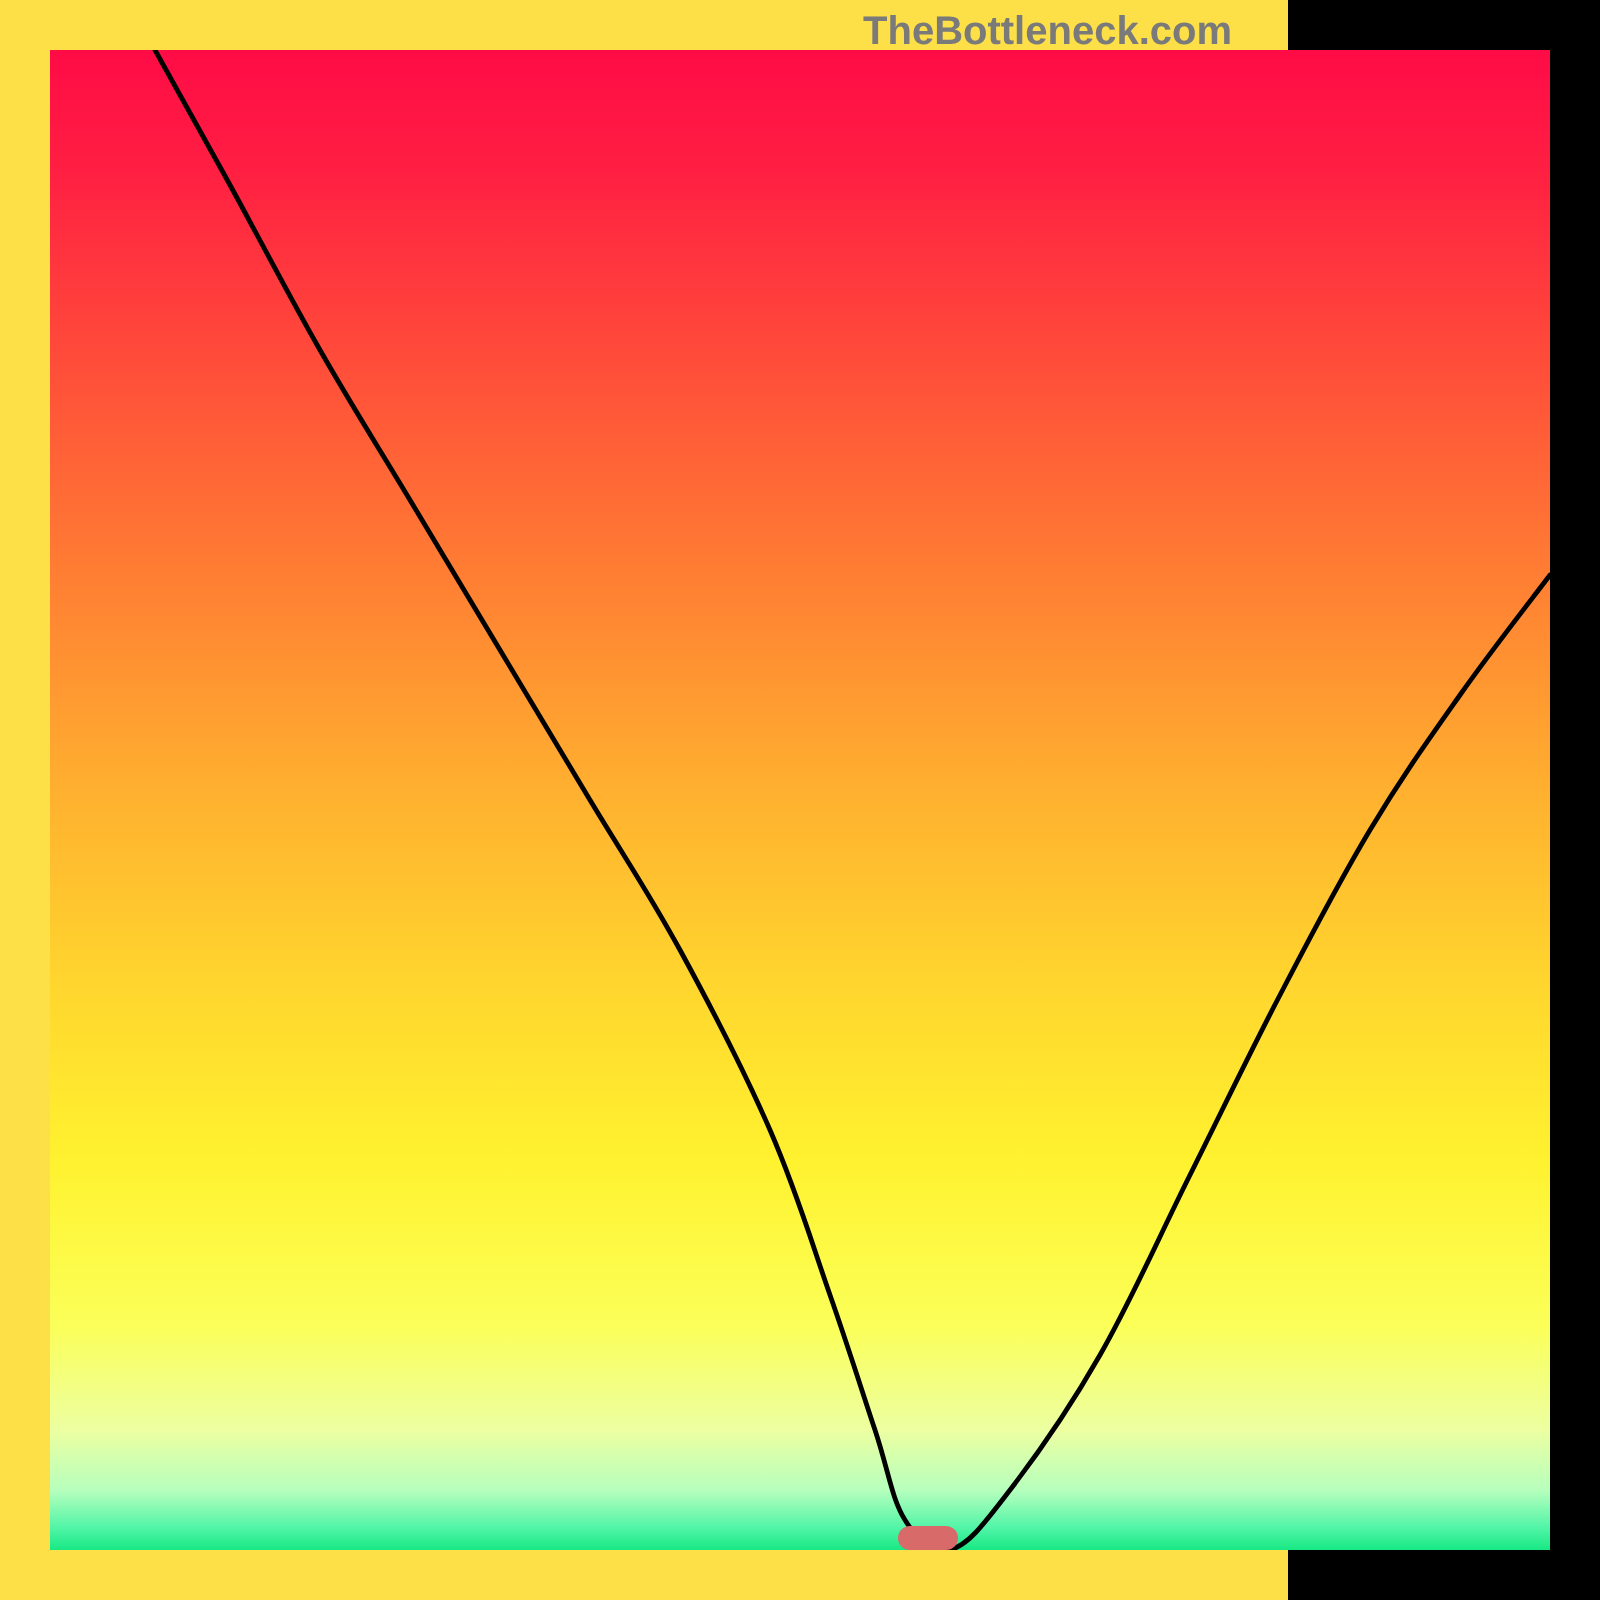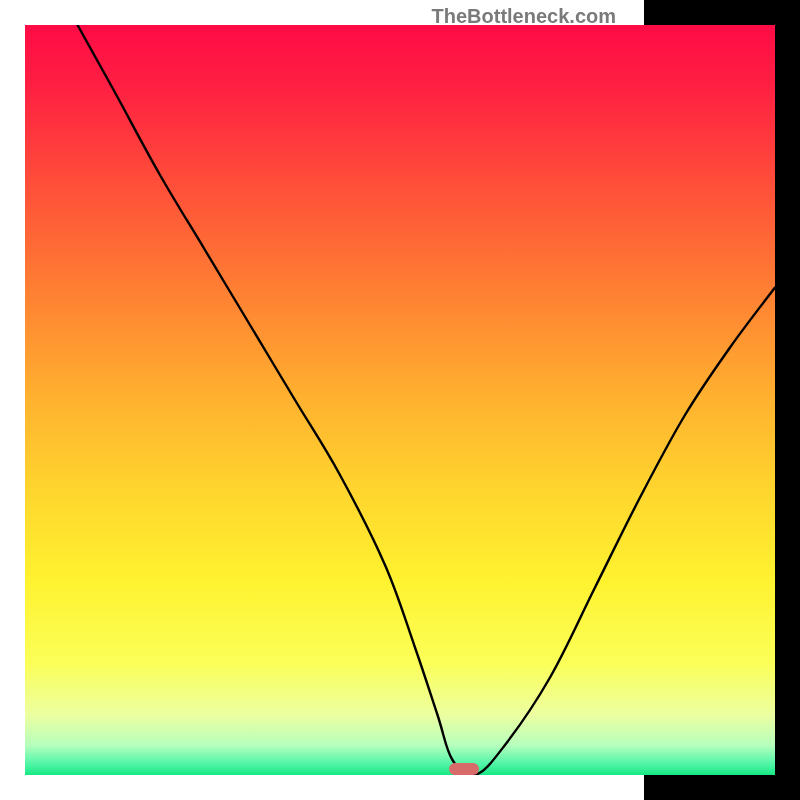--- a/index.html
+++ b/index.html
@@ -7,21 +7,21 @@
     padding: 0;
     width: 800px;
     height: 800px;
     background: #000;
     overflow: hidden;
   }
   .frame {
     position: relative;
     width: 644px;
     height: 800px;
-    background: #ffffff;
+    background: #fde047;
     text-decoration: underline;
   }
   .plot-area {
     position: absolute;
     left: 25px;
     top: 25px;
     width: 750px;
     height: 750px;
     overflow: hidden;
   }

